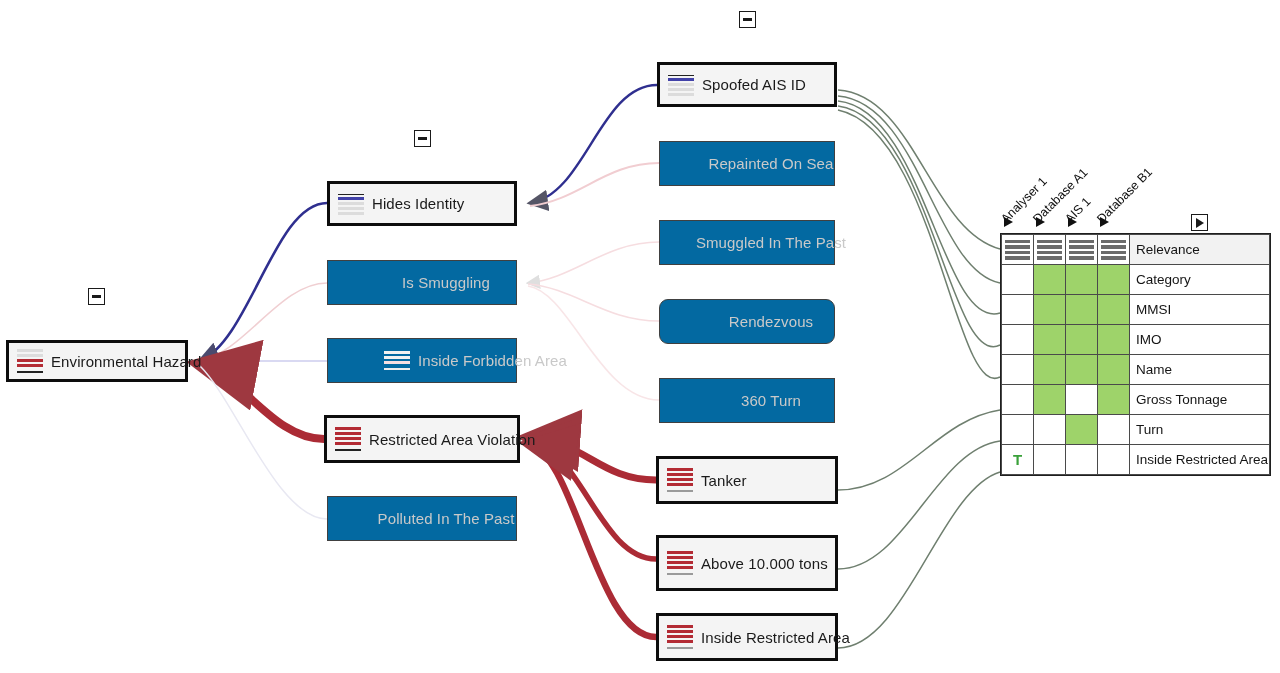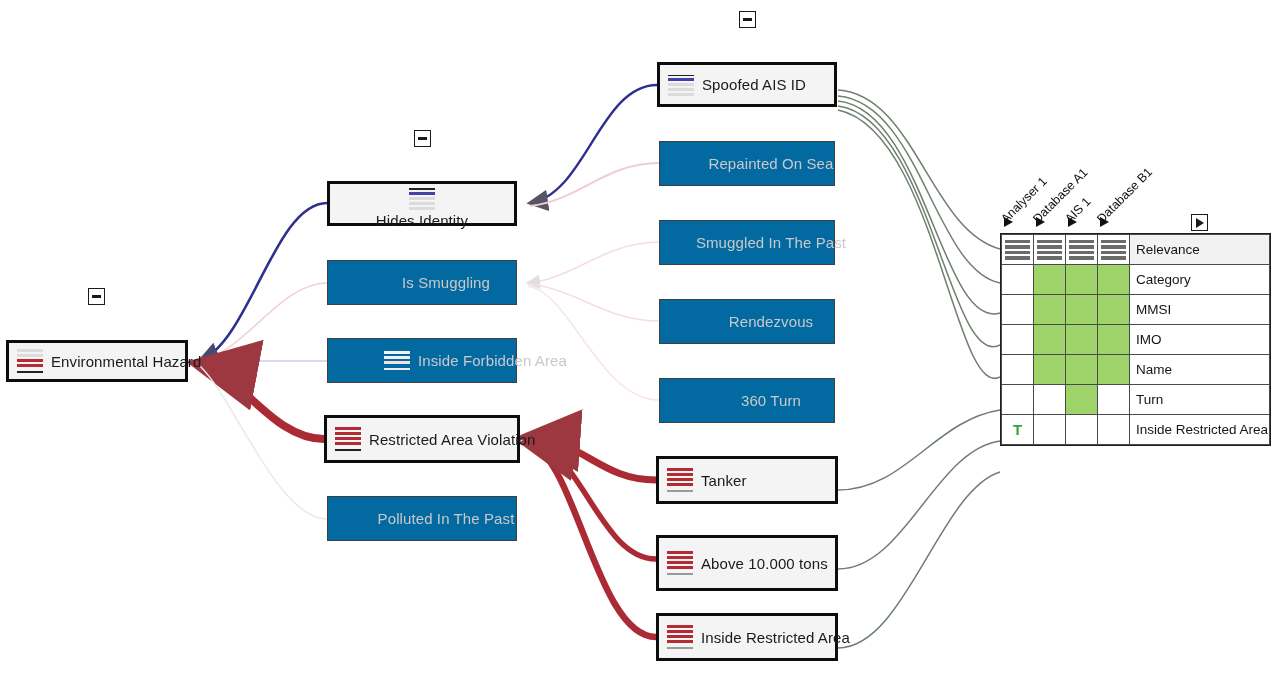--- a/index.html
+++ b/index.html
@@ -266,21 +266,21 @@
     <span class="mini-icon">
       <i class="grey"></i>
         <i class="grey"></i>
         <i class="red"></i>
         <i class="red"></i>
         <i class="rule"></i>
     </span>
     <span class="node-label">Environmental Hazard</span>
   </div>
 
-  <div class="node active" style="left:327px; top:181px; width:190px; height:45px;flex-direction:column;">
+  <div class="node active" style="left:327px; top:181px; width:190px; height:45px;">
     <span class="mini-icon">
       <i class="rule"></i>
         <i class="blue"></i>
         <i class="grey"></i>
         <i class="grey"></i>
         <i class="grey"></i>
     </span>
     <span class="node-label">Hides Identity</span>
   </div>
 
@@ -325,21 +325,21 @@
   </div>
 
   <div class="node ghost" style="left:659px; top:141px; width:176px; height:45px;">
     <span class="node-label">Repainted On Sea</span>
   </div>
 
   <div class="node ghost" style="left:659px; top:220px; width:176px; height:45px;">
     <span class="node-label">Smuggled In The Past</span>
   </div>
 
-  <div class="node ghost" style="left:659px; top:299px; width:176px; height:45px;">
+  <div class="node ghost" style="left:659px; top:299px; width:176px; height:45px;border-radius:9px;">
     <span class="node-label">Rendezvous</span>
   </div>
 
   <div class="node ghost" style="left:659px; top:378px; width:176px; height:45px;">
     <span class="node-label">360 Turn</span>
   </div>
 
   <div class="node active" style="left:656px; top:456px; width:182px; height:48px;">
     <span class="mini-icon">
       <i class="red"></i>
@@ -448,20 +448,27 @@
         </tr>
 
         <tr>
           <td class="cell"></td>
           <td class="cell green"></td>
           <td class="cell green"></td>
           <td class="cell green"></td>
           <td class="label">Name</td>
         </tr>
 
+        <tr>
+          <td class="cell"></td>
+          <td class="cell green"></td>
+          <td class="cell"></td>
+          <td class="cell green"></td>
+          <td class="label">Gross Tonnage</td>
+        </tr>
 
         <tr>
           <td class="cell"></td>
           <td class="cell"></td>
           <td class="cell green"></td>
           <td class="cell"></td>
           <td class="label">Turn</td>
         </tr>
 
         <tr>

